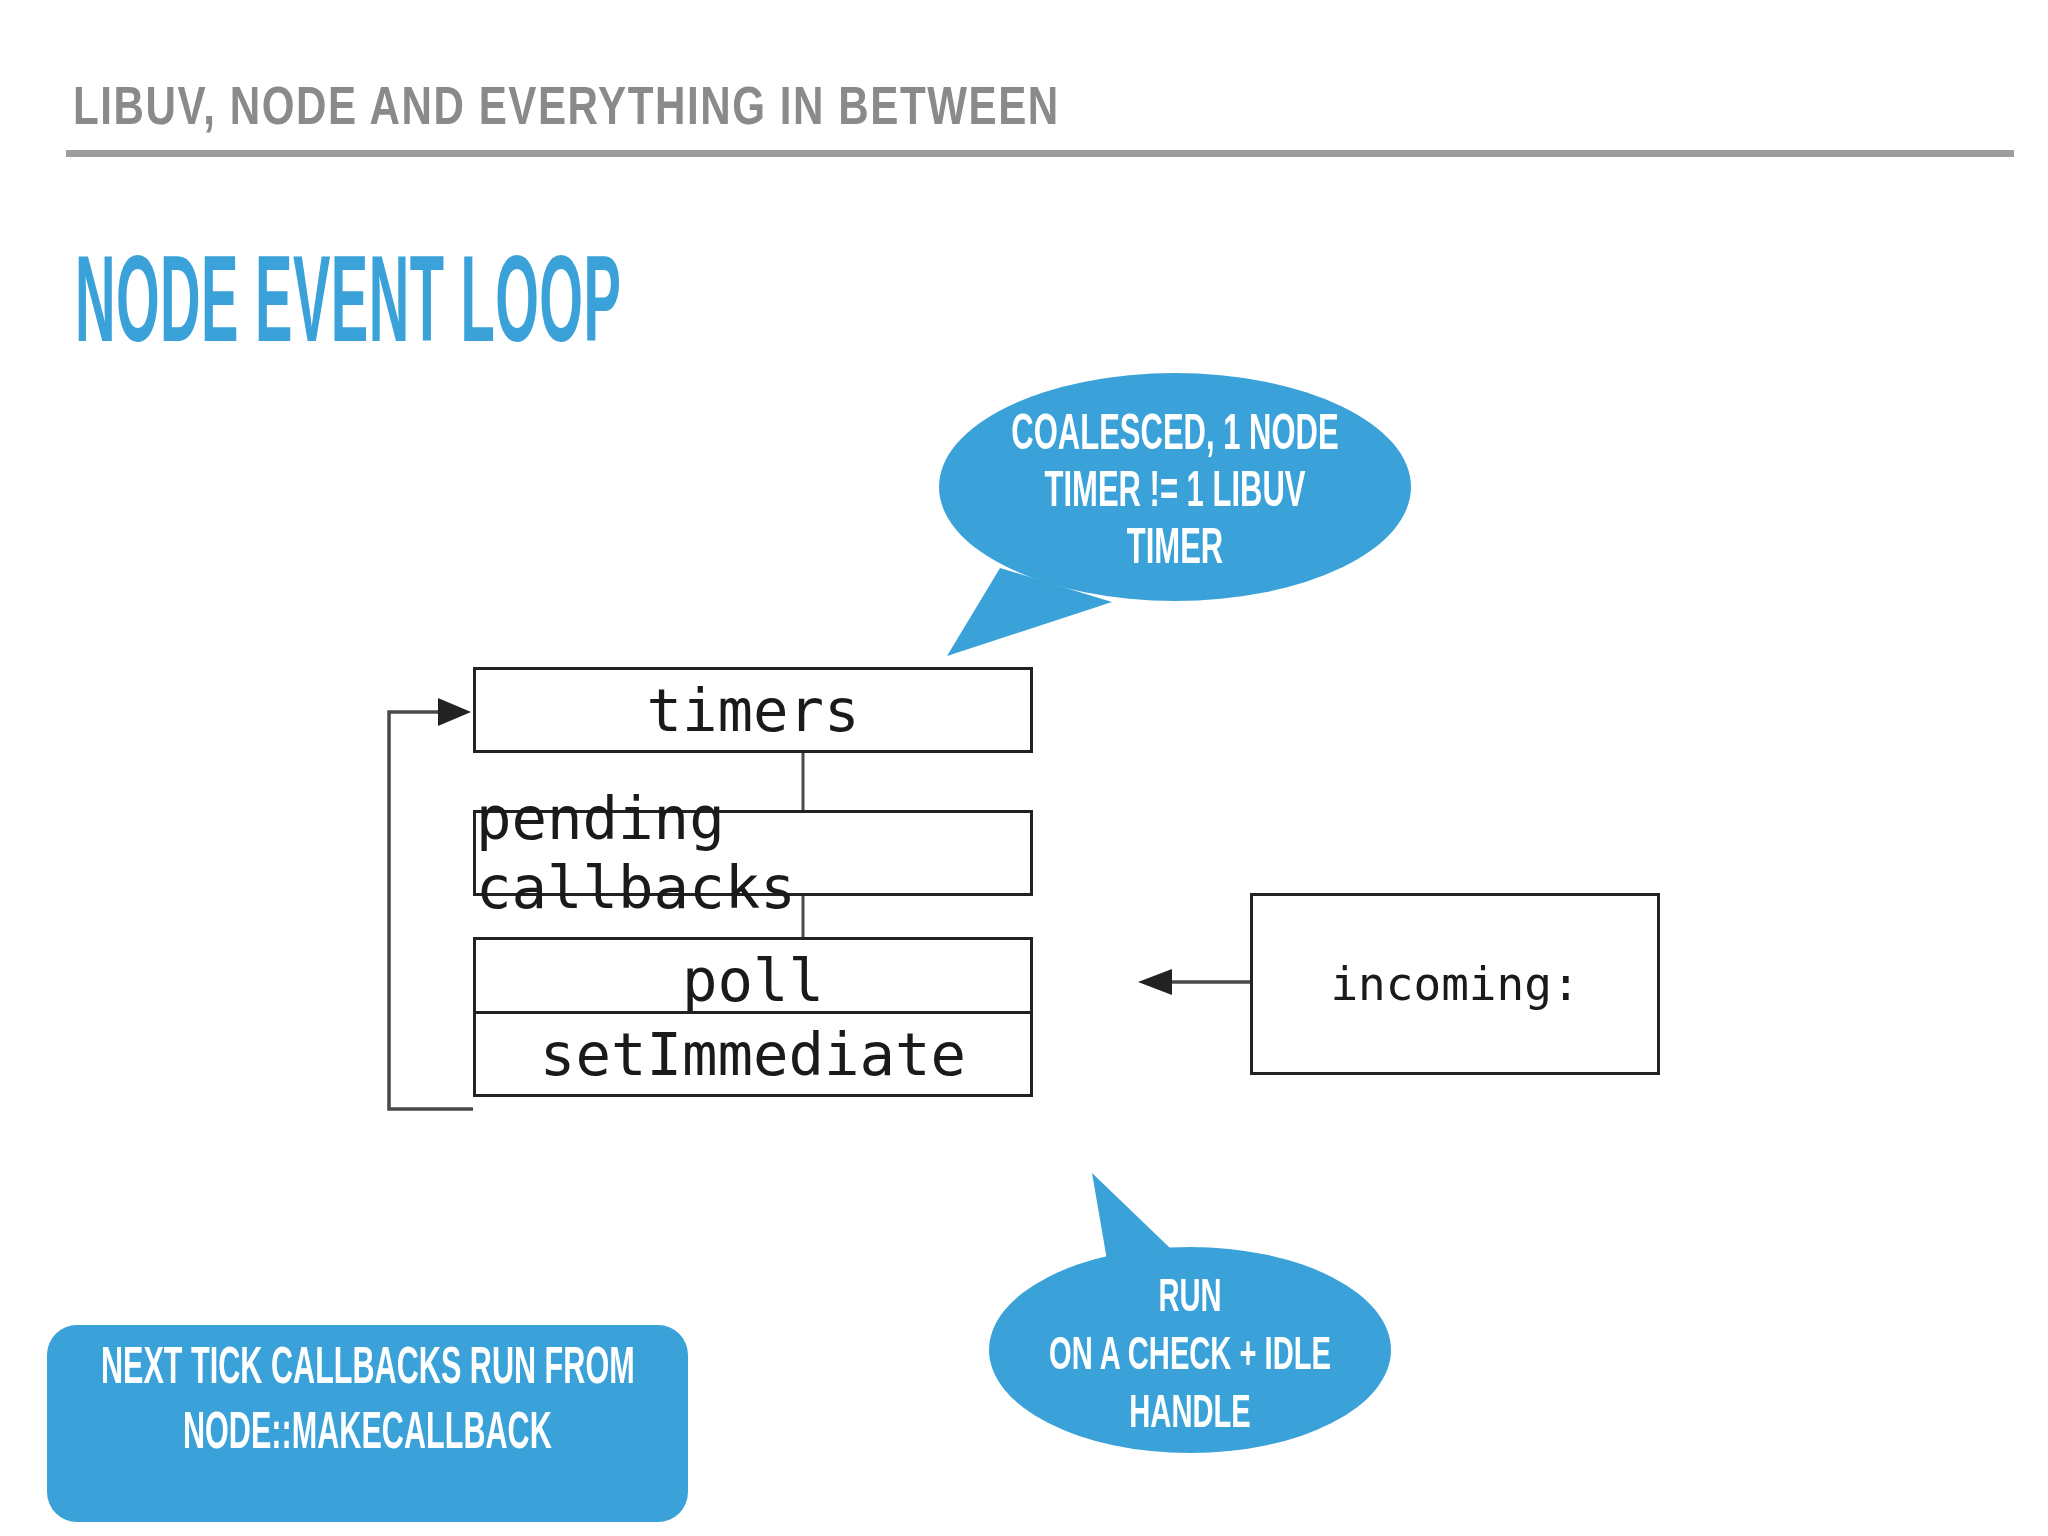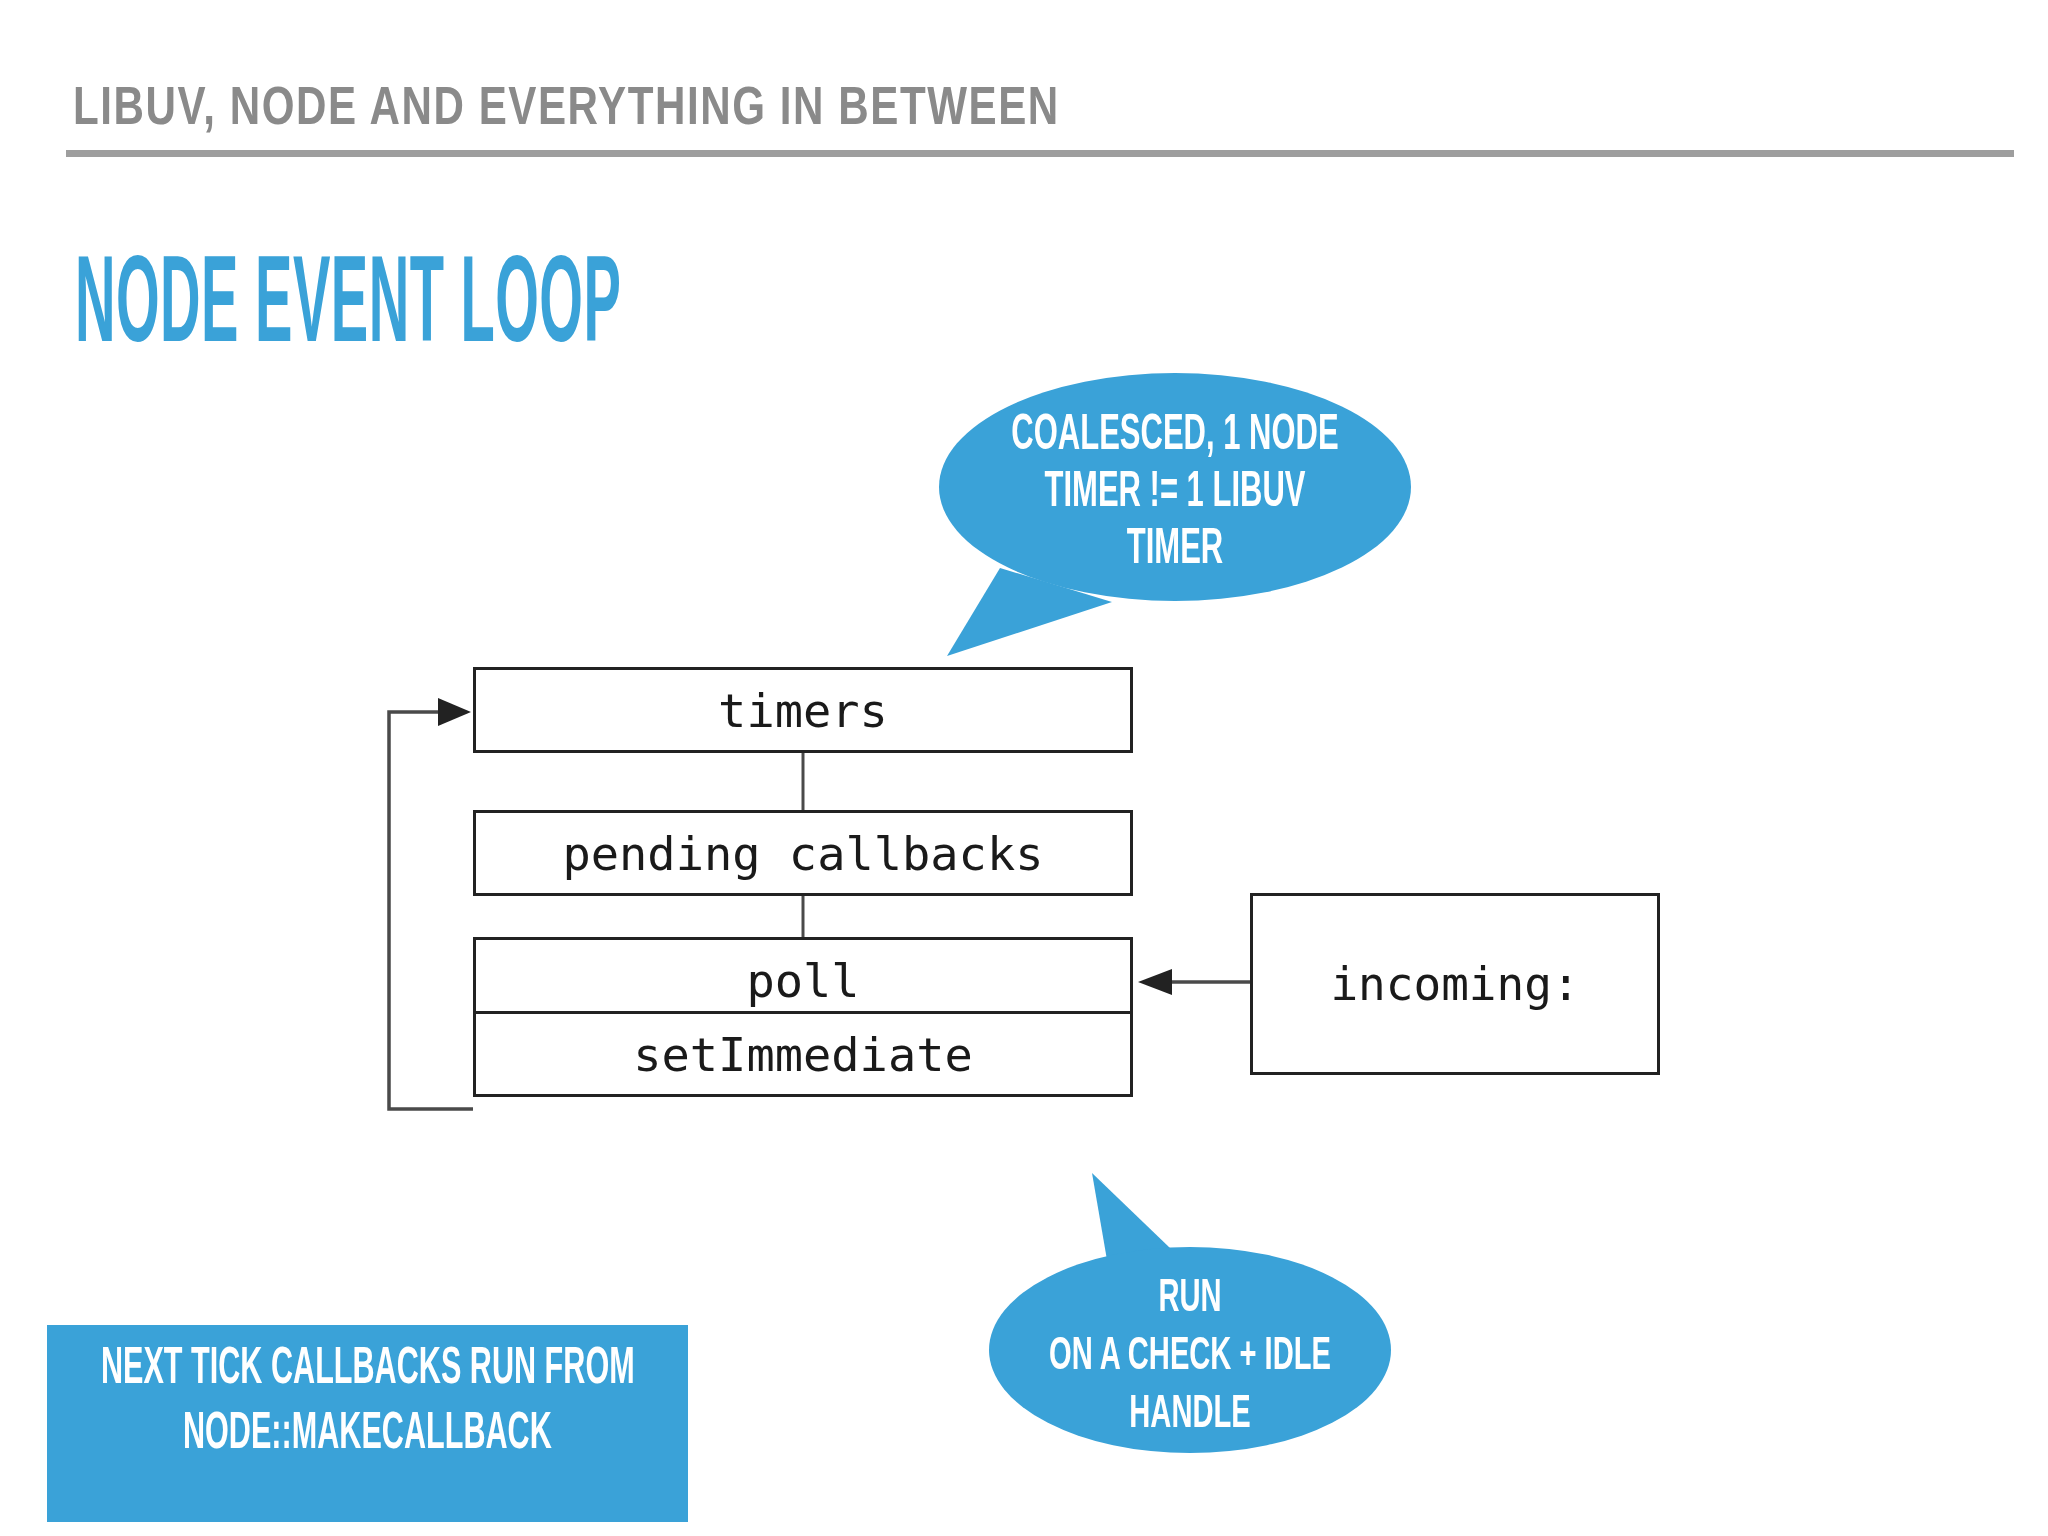--- a/index.html
+++ b/index.html
@@ -19,45 +19,45 @@
   
   .slide-title{
     position:absolute;left:75px;top:238px;
     font-size:122px;font-weight:bold;color:#3aa2d8;letter-spacing:1px;
     white-space:nowrap;transform:scaleX(0.46);transform-origin:0 0;line-height:1;
   }
   
   svg.layer{position:absolute;left:0;top:0;z-index:1;}
   
   .flow-box{
-    position:absolute;left:473px;width:660px;height:86px;background:#ffffff;
+    position:absolute;left:473px;width:560px;height:86px;background:#ffffff;
     border:3px solid #222222;box-sizing:border-box;z-index:2;
     display:flex;align-items:center;justify-content:center;
-    font-family:"DejaVu Sans Mono", monospace;font-size:47px;color:#1a1a1a;
+    font-family:"DejaVu Sans Mono", monospace;font-size:59px;color:#1a1a1a;
   }
   .incoming-box{
     position:absolute;left:1250px;top:893px;width:410px;height:182px;background:#ffffff;
     border:3px solid #222222;box-sizing:border-box;z-index:2;
     display:flex;align-items:center;justify-content:center;
     font-family:"DejaVu Sans Mono", monospace;font-size:46px;line-height:59px;color:#1a1a1a;
   }
   
   .bubble-text{
     position:absolute;z-index:3;width:600px;text-align:center;
     color:#ffffff;font-weight:bold;white-space:nowrap;
   }
   .bubble-text.top{left:875px;top:404px;font-size:50px;line-height:57px;
     transform:scaleX(0.62);transform-origin:50% 0;}
   .bubble-text.bottom{left:890px;top:1266px;font-size:47px;line-height:58px;
     transform:scaleX(0.62);transform-origin:50% 0;}
   
   .note-box{
     position:absolute;left:47px;top:1325px;width:641px;height:197px;background:#3aa2d8;
     z-index:2;display:flex;flex-direction:column;align-items:center;justify-content:center;
-    padding-bottom:52px;box-sizing:border-box;
+    padding-bottom:52px;box-sizing:border-box;border-radius:30px;
   }
   .note-line{
     color:#ffffff;font-weight:bold;font-size:51px;line-height:65px;white-space:nowrap;
     transform:scaleX(0.60);transform-origin:50% 50%;
   }
 </style>
 </head>
 <body>
 
 <div class="slide-header">LIBUV, NODE AND EVERYTHING IN BETWEEN</div>

